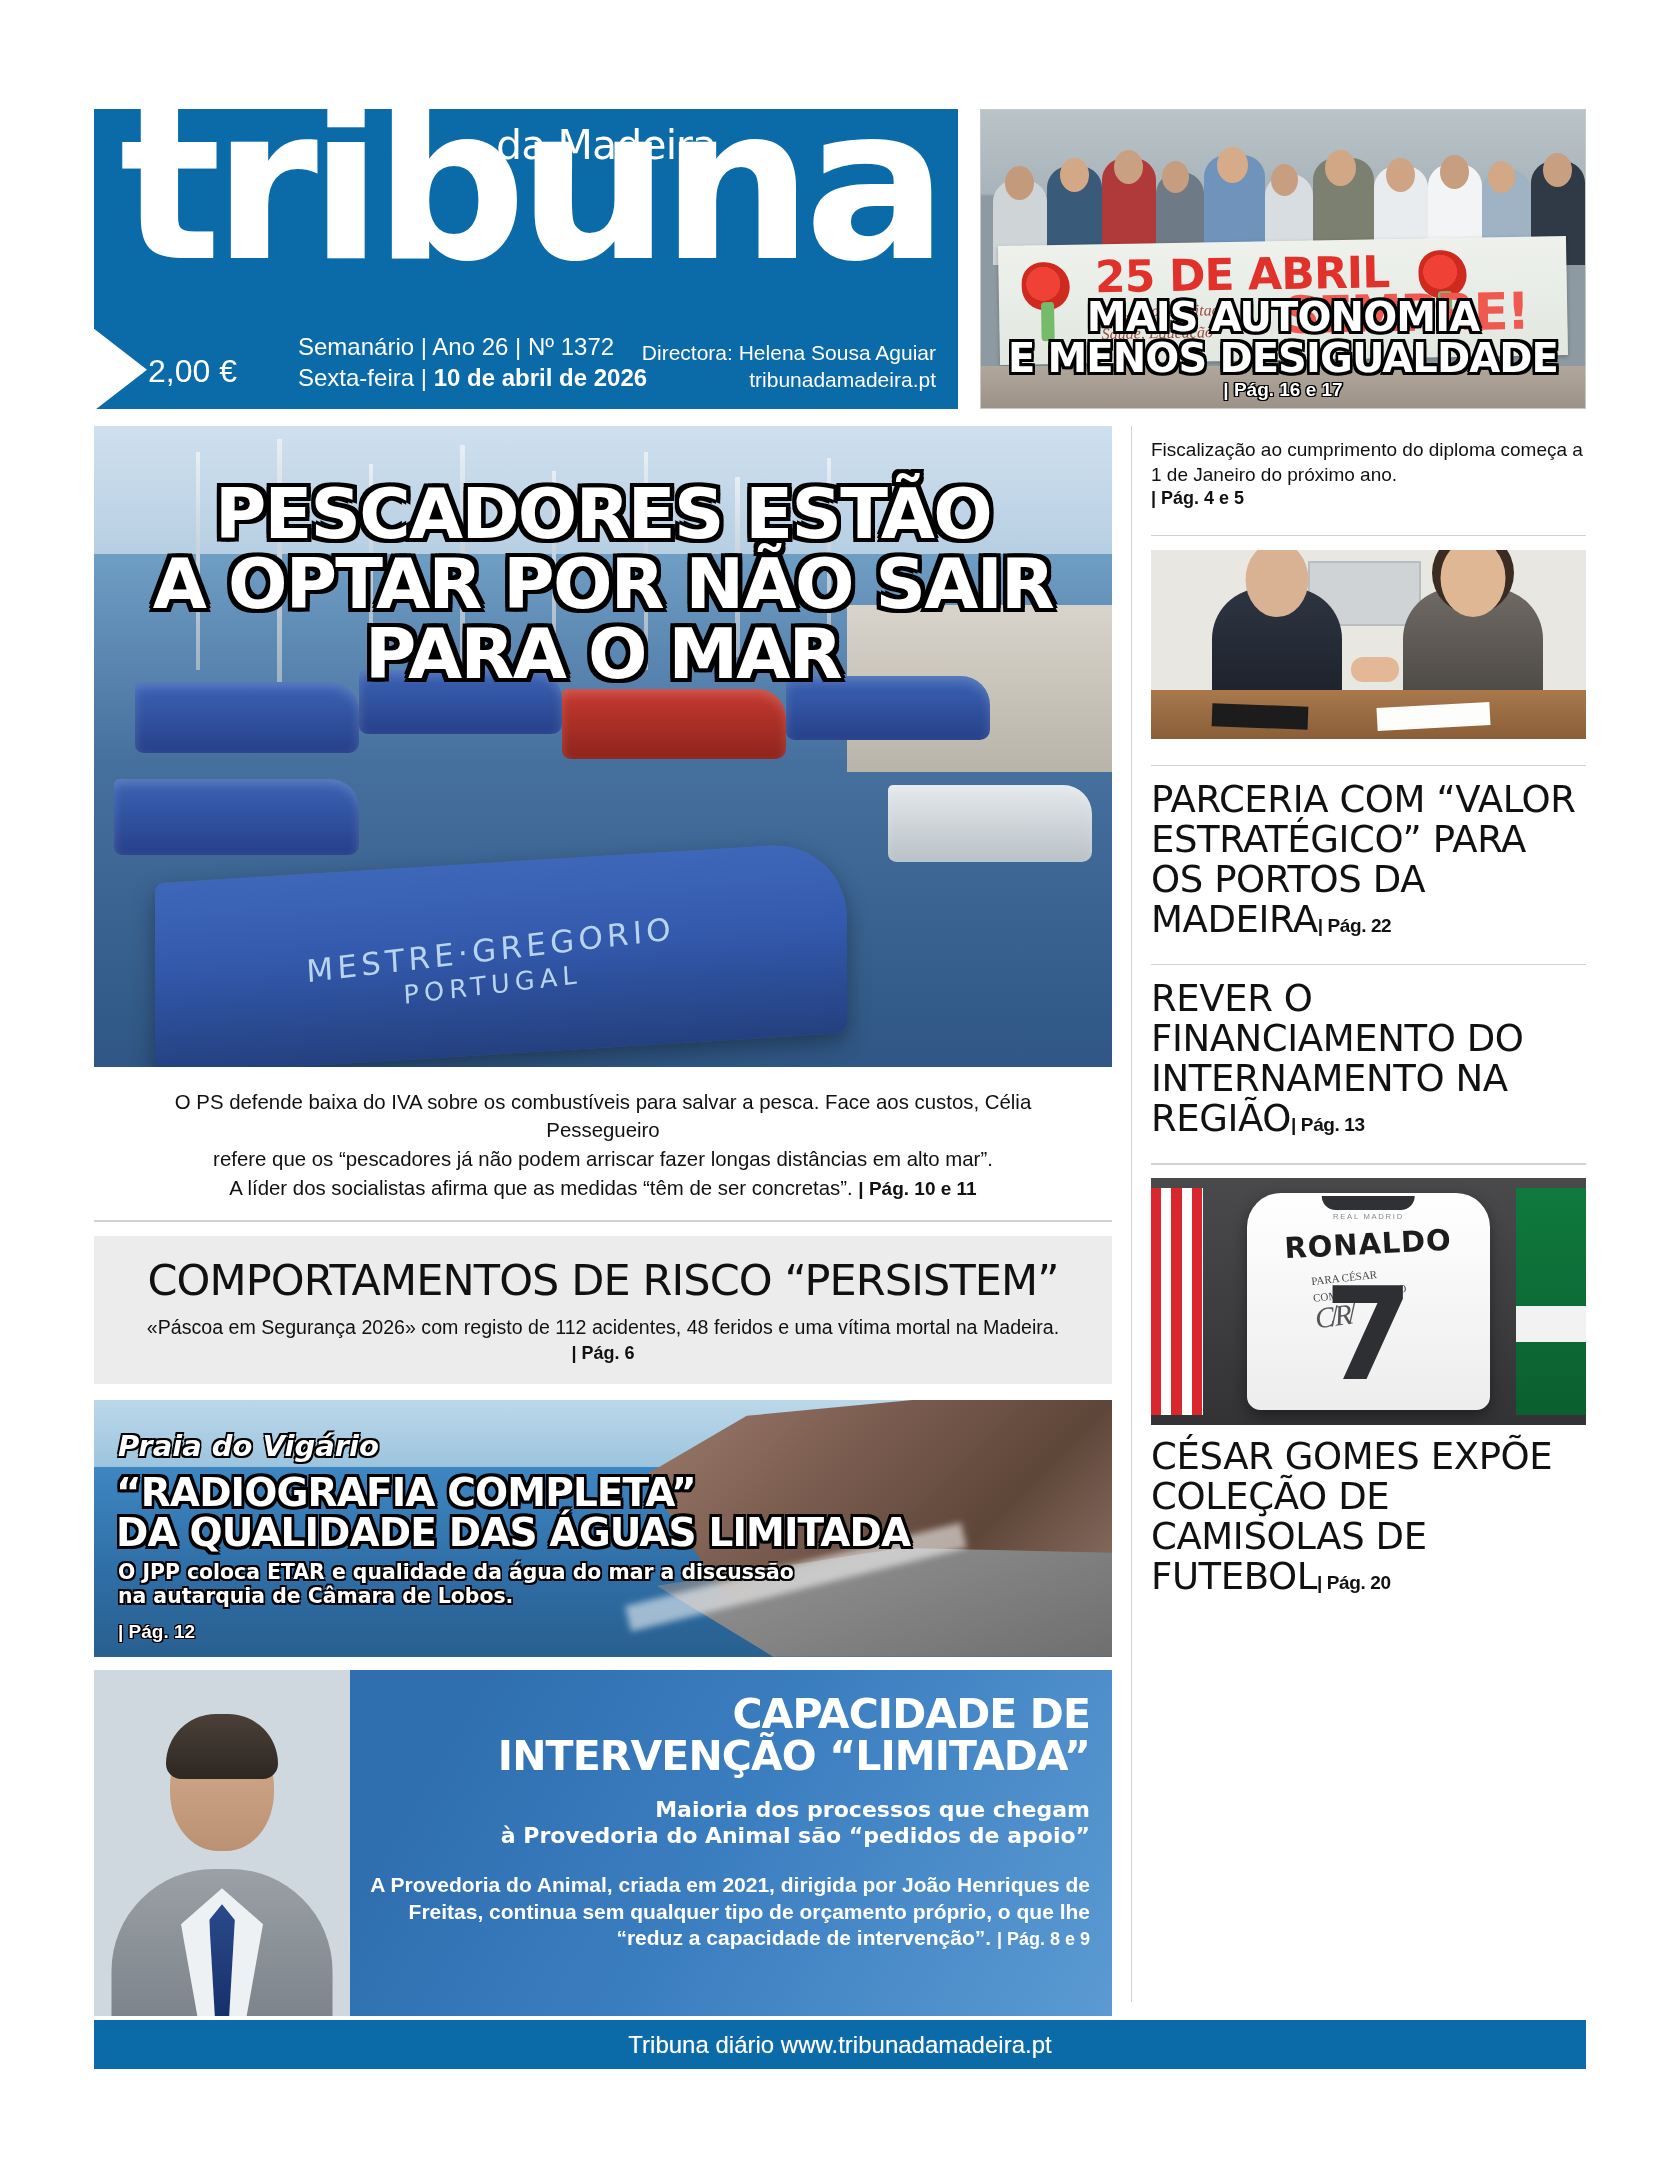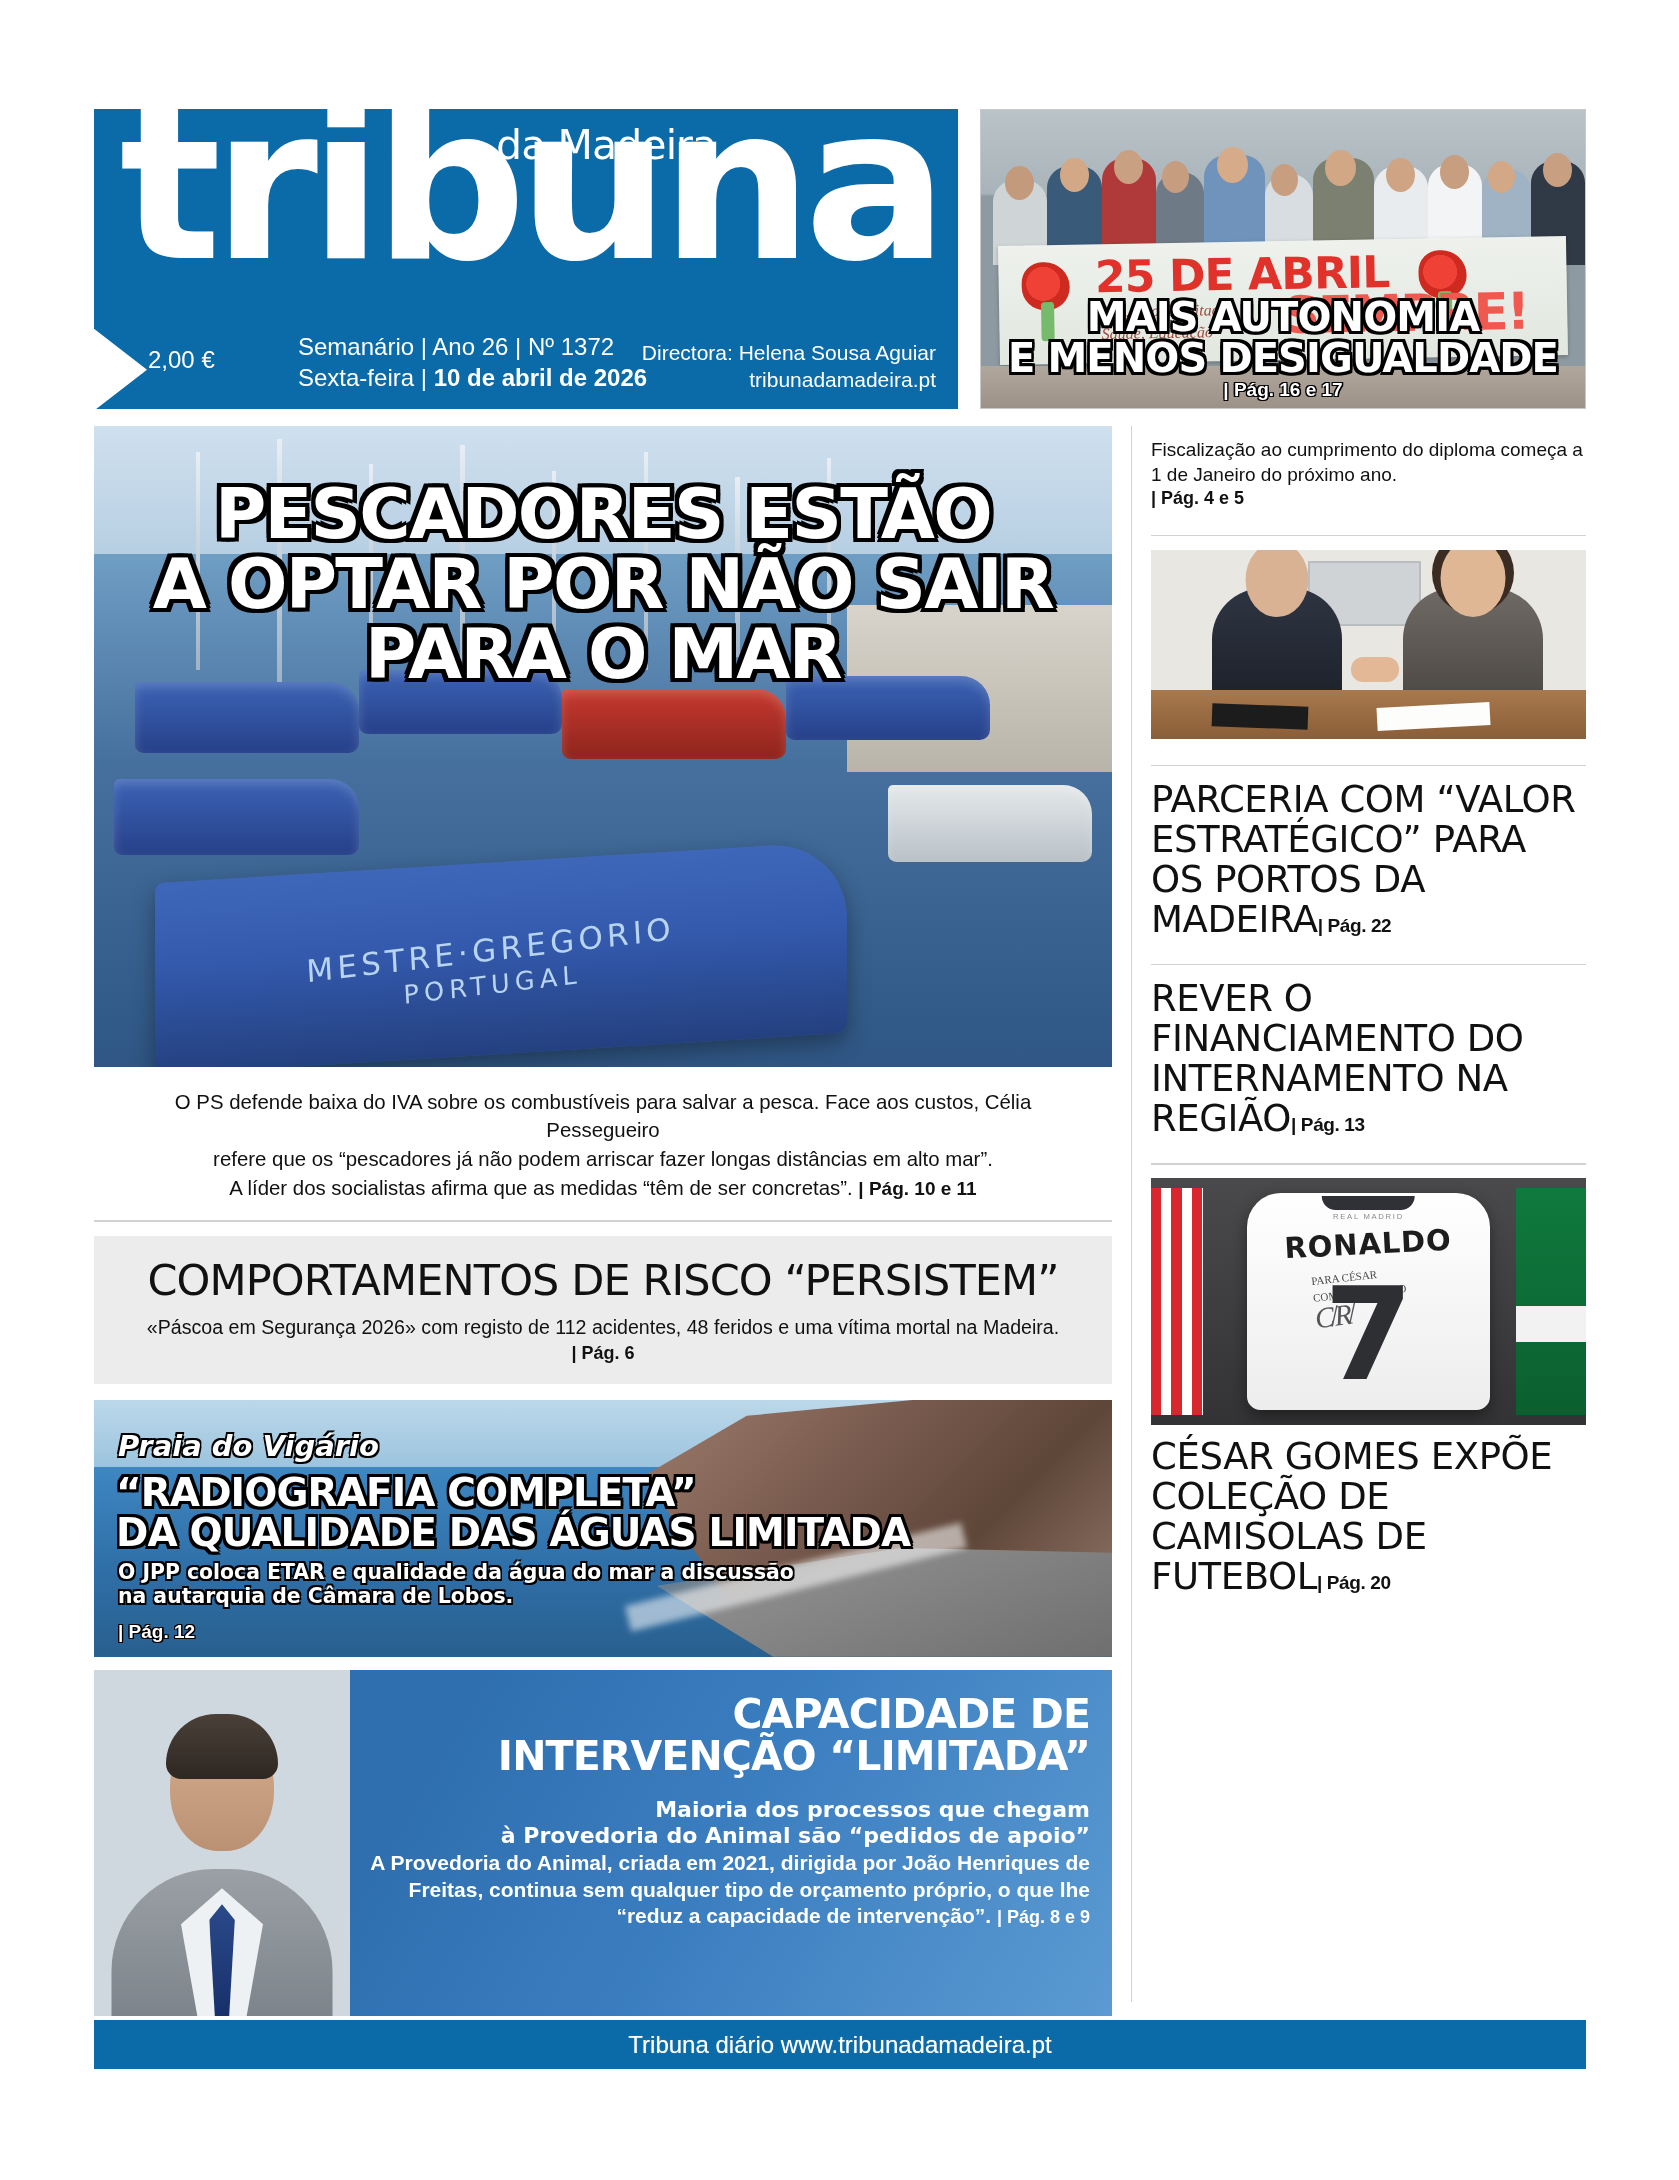--- a/index.html
+++ b/index.html
@@ -55,22 +55,22 @@
   .logo-sub {
     position: absolute;
     left: 402px; top: 12px;
     font-size: 41px;
     color: #ffffff;
     font-family: "DejaVu Sans", sans-serif;
     letter-spacing: -0.9px;
   }
   .price {
     position: absolute;
-    left: 54px; bottom: 35px;
-    font-size: 24px;
+    left: 54px; bottom: 19px;
+    font-size: 32px;
     color: #ffffff;
     font-family: "Liberation Sans", sans-serif;
   }
   .issue-meta {
     position: absolute;
     left: 204px; bottom: 15.3px;
     font-size: 24px;
     color: #ffffff;
     line-height: 1.28;
     font-family: "Liberation Sans", sans-serif;
@@ -384,20 +384,21 @@
     font-family: "DejaVu Sans", sans-serif;
     font-weight: 700; font-size: 41px; line-height: 1.02;
     letter-spacing: -0.9px;
   }
   .prov .dek {
     margin-top: 19px;
     font-family: "DejaVu Sans", sans-serif;
     font-weight: 700; font-size: 22px; line-height: 1.2;
   }
   .prov .lede {
+    margin-top: 22px;
     font-size: 21px; line-height: 1.28; font-weight: 700;
     font-family: "Liberation Sans", sans-serif;
   }
   .prov .pg { font-size: 18px; font-weight: 700; white-space: nowrap; }
 
   
   .side-item { padding: 0 0 12px; }
   .side-h {
     font-family: "DejaVu Sans", sans-serif;
     font-weight: 400;

